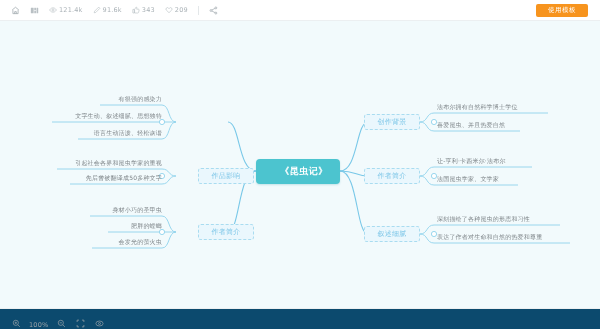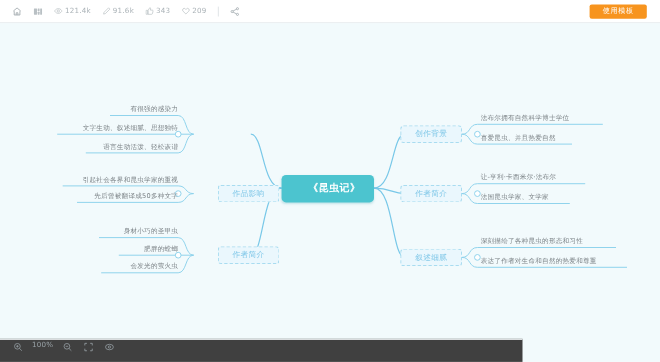--- a/index.html
+++ b/index.html
@@ -64,23 +64,23 @@
 
   .leaf{
     font-size:6px;color:#7c8387;letter-spacing:.2px;
     height:11px;display:flex;align-items:center;
   }
   .leaf.r{justify-content:flex-end;}
   .leaf.l{justify-content:flex-start;}
 
   
   .bottombar{
-    position:absolute;left:0;bottom:0;width:475px;height:21px;
-    background:#404040;border-top:1px solid #eceff1;
-    display:flex;align-items:flex-start;padding:0 10px;box-sizing:border-box;
+    position:absolute;left:0;bottom:0;width:600px;height:21px;
+    background:#0c4a6e;border-top:1px solid #eceff1;
+    display:flex;align-items:flex-end;padding:0 10px;box-sizing:border-box;
     gap:7px;
   }
   .zbtn{display:flex;align-items:center;justify-content:center;
     width:12px;height:12px;cursor:pointer;color:#9aa3a8;}
   .zlevel{font-size:6.5px;color:#9aa3a8;letter-spacing:.2px;cursor:default;}
 </style>
 </head>
 <body>
 
 <div class="app">

